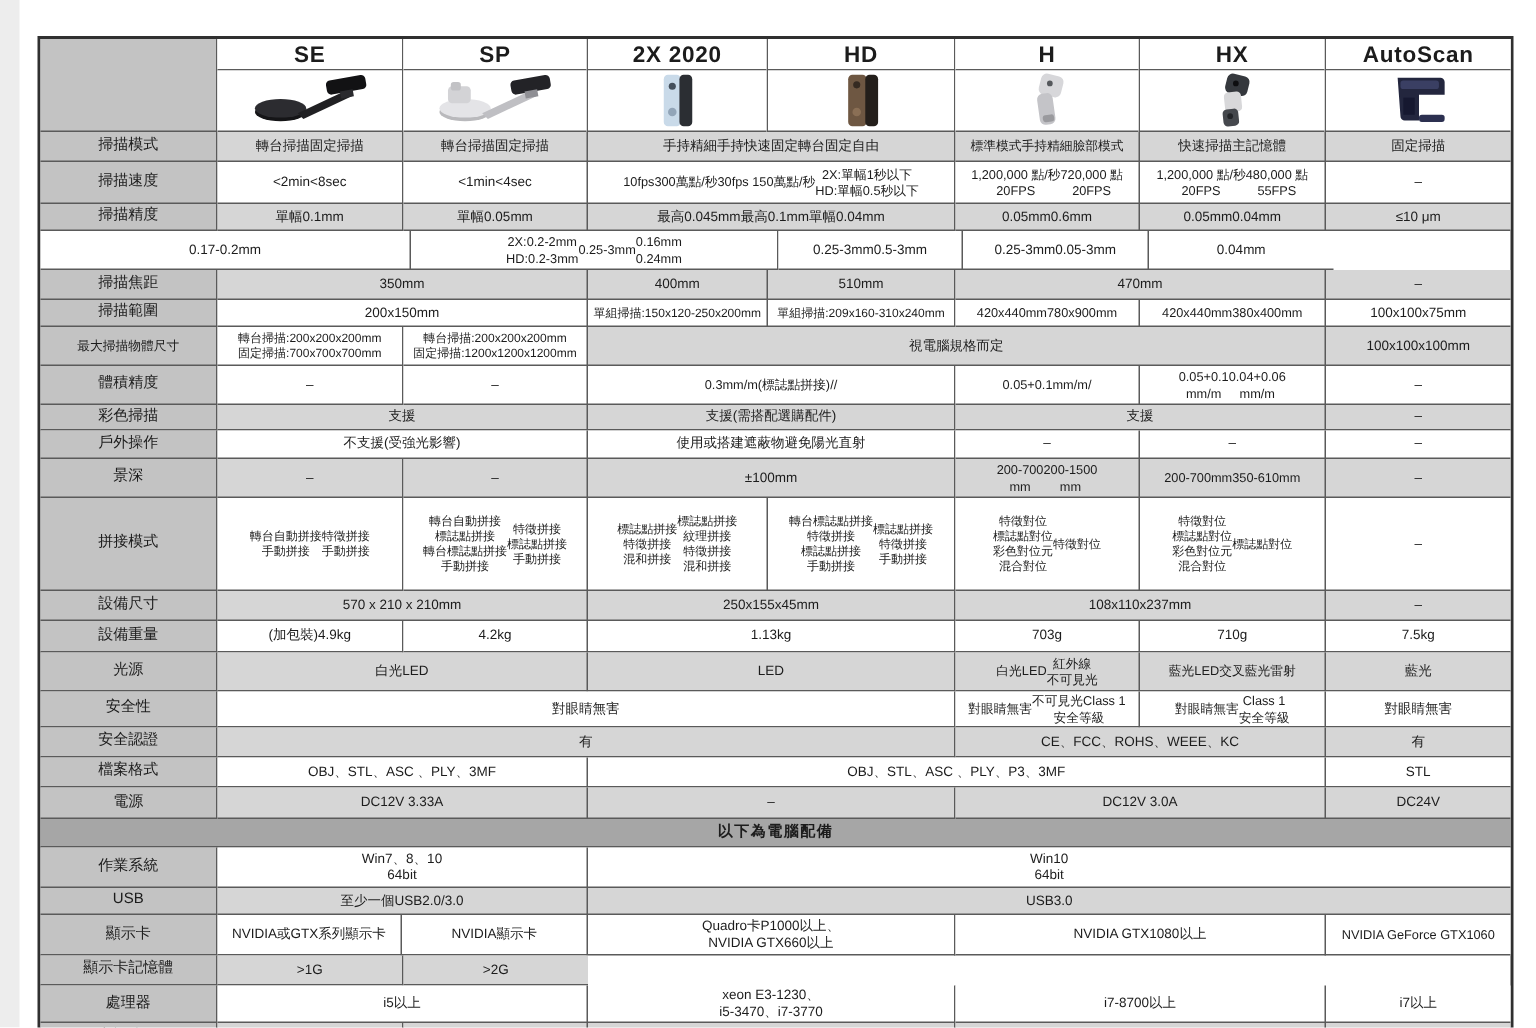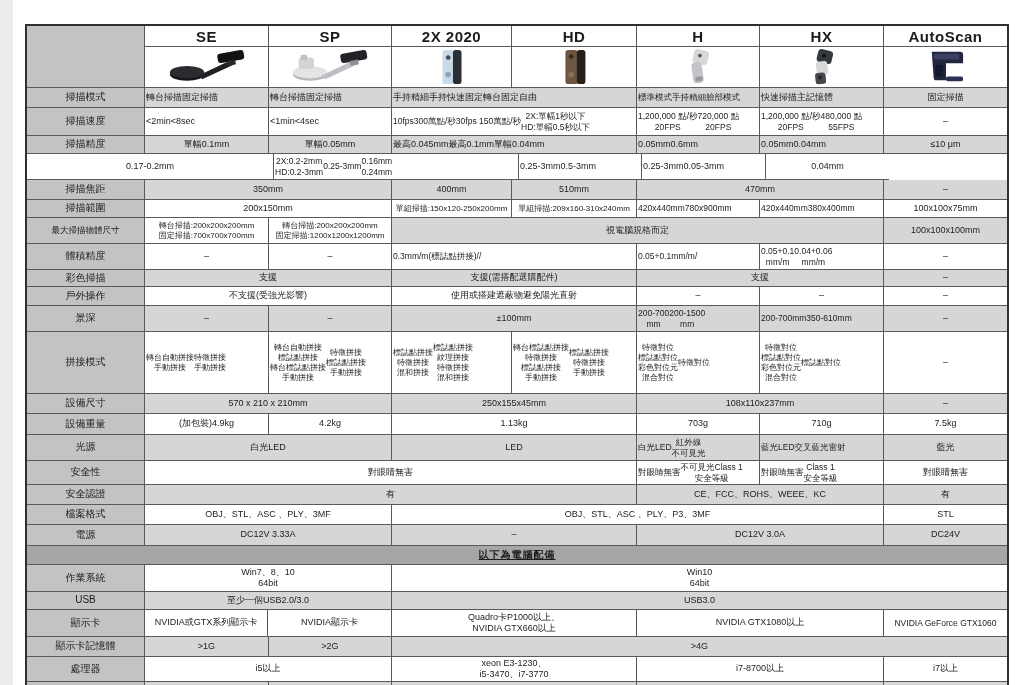--- a/index.html
+++ b/index.html
@@ -9,22 +9,22 @@
   .tbl{position:absolute;left:25px;top:24px;width:980px;border:2px solid #303030;background:#fff;}
   .row{display:flex;}
   .c{flex:none;box-sizing:border-box;border-right:1px solid #5a5a5a;border-bottom:1px solid #5a5a5a;
      display:flex;align-items:center;justify-content:center;text-align:center;
      font-size:9px;line-height:1.25;overflow:hidden;padding:0 1px;}
   .row .c:last-child{border-right:none;}
   .row:last-child .c{border-bottom:none;}
   .lab{background:#c3c3c3;font-size:10px;}
   .g{background:#d6d6d6;}
   .w{background:#ffffff;}
-  .ban{background:#a6a6a6;font-weight:bold;font-size:10px;letter-spacing:1px;text-decoration:underline;}
-  .blocks{justify-content:flex-start;}
+  .ban{background:#a6a6a6;font-weight:bold;font-size:10px;letter-spacing:1px;}
+  .blocks{justify-content:center;}
   .blk{display:block;text-align:center;}
   .ln{display:block;}
   .fs8{font-size:8px;}
   .fs85{font-size:8.5px;}
   
   .cw-lab{width:118px}.cw-se{width:124px}.cw-sp{width:123px}.cw-x2{width:120px}.cw-hd{width:125px}
   .cw-h{width:123px}.cw-hx{width:124px}.cw-at{width:123px}
   .cw-sesp{width:247px}.cw-x2hd{width:245px}.cw-hhx{width:247px}
   .cw-sehd{width:492px}.cw-x2hx{width:492px}.cw-x2at{width:615px}.cw-all{width:980px}
   
@@ -537,21 +537,20 @@
           </span>
         </div>
     <div class="c w cw-hhx">NVIDIA GTX1080以上</div>
     <div class="c w cw-at fs85">NVIDIA GeForce GTX1060</div>
   </div>
 
   <div class="row" style="height:20px">
     <div class="c lab cw-lab">顯示卡記憶體</div>
     <div class="c g cw-se">&gt;1G</div>
     <div class="c g cw-sp">&gt;2G</div>
-    <div class="c g cw-x2at">&gt;4G</div>
   </div>
 
   <div class="row" style="height:25px">
     <div class="c lab cw-lab">處理器</div>
     <div class="c w cw-sesp">i5以上</div>
     <div class="c w cw-x2hd">
           <span class="blk">
             <span class="ln">xeon E3-1230、</span>
             <span class="ln">i5-3470、i7-3770</span>
           </span>

